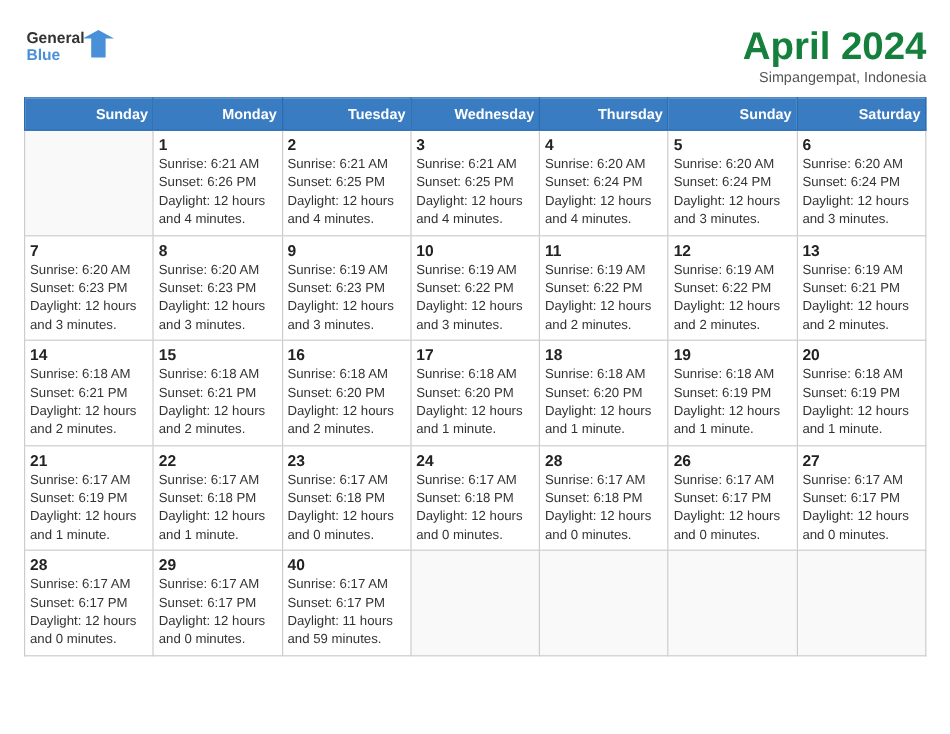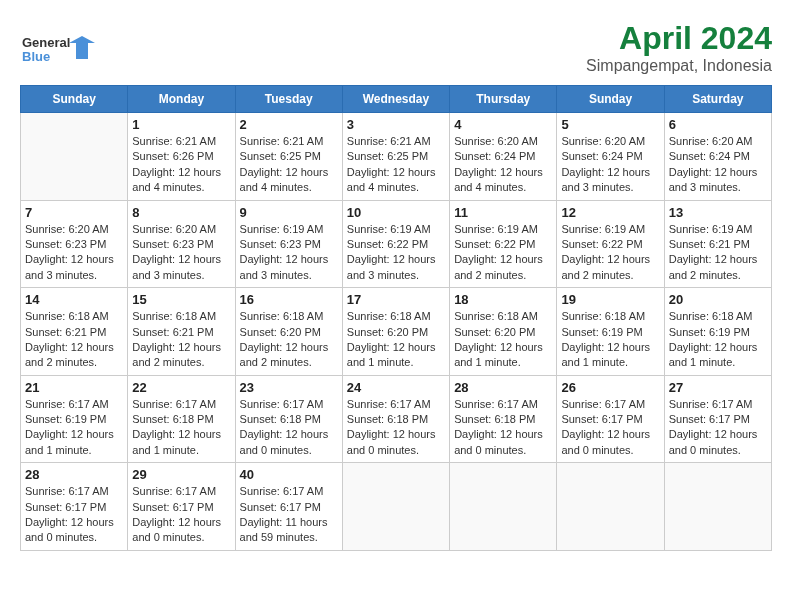--- a/index.html
+++ b/index.html
@@ -6,50 +6,50 @@
     body {
       font-family: Arial, sans-serif;
       background: #fff;
       width: 792px;
       min-height: 612px;
       padding: 20px;
     }
     .header-area {
       display: flex;
       justify-content: space-between;
-      align-items: flex-end;
+      align-items: flex-start;
       margin-bottom: 10px;
       gap: 24px;
     }
     .logo-area {
       display: flex;
       align-items: center;
     }
     .title-area {
       text-align: right;
     }
     .main-title {
       font-size: 32px;
       font-weight: bold;
       color: #15803d;
     }
     .subtitle {
-      font-size: 16px;
+      font-size: 12px;
       color: #555;
     }
     .calendar {
       width: 100%;
       border-collapse: collapse;
       font-size: 11px;
     }
     .calendar th {
       background-color: #3a7cc1;
       color: #fff;
       padding: 6px 4px;
-      text-align: center;
+      text-align: right;
       font-size: 12px;
       font-weight: bold;
       border: 1px solid #2a6cb1;
     }
     .calendar td {
       border: 1px solid #ccc;
       vertical-align: top;
       padding: 4px;
       width: calc(100% / 7);
       min-height: 80px;

